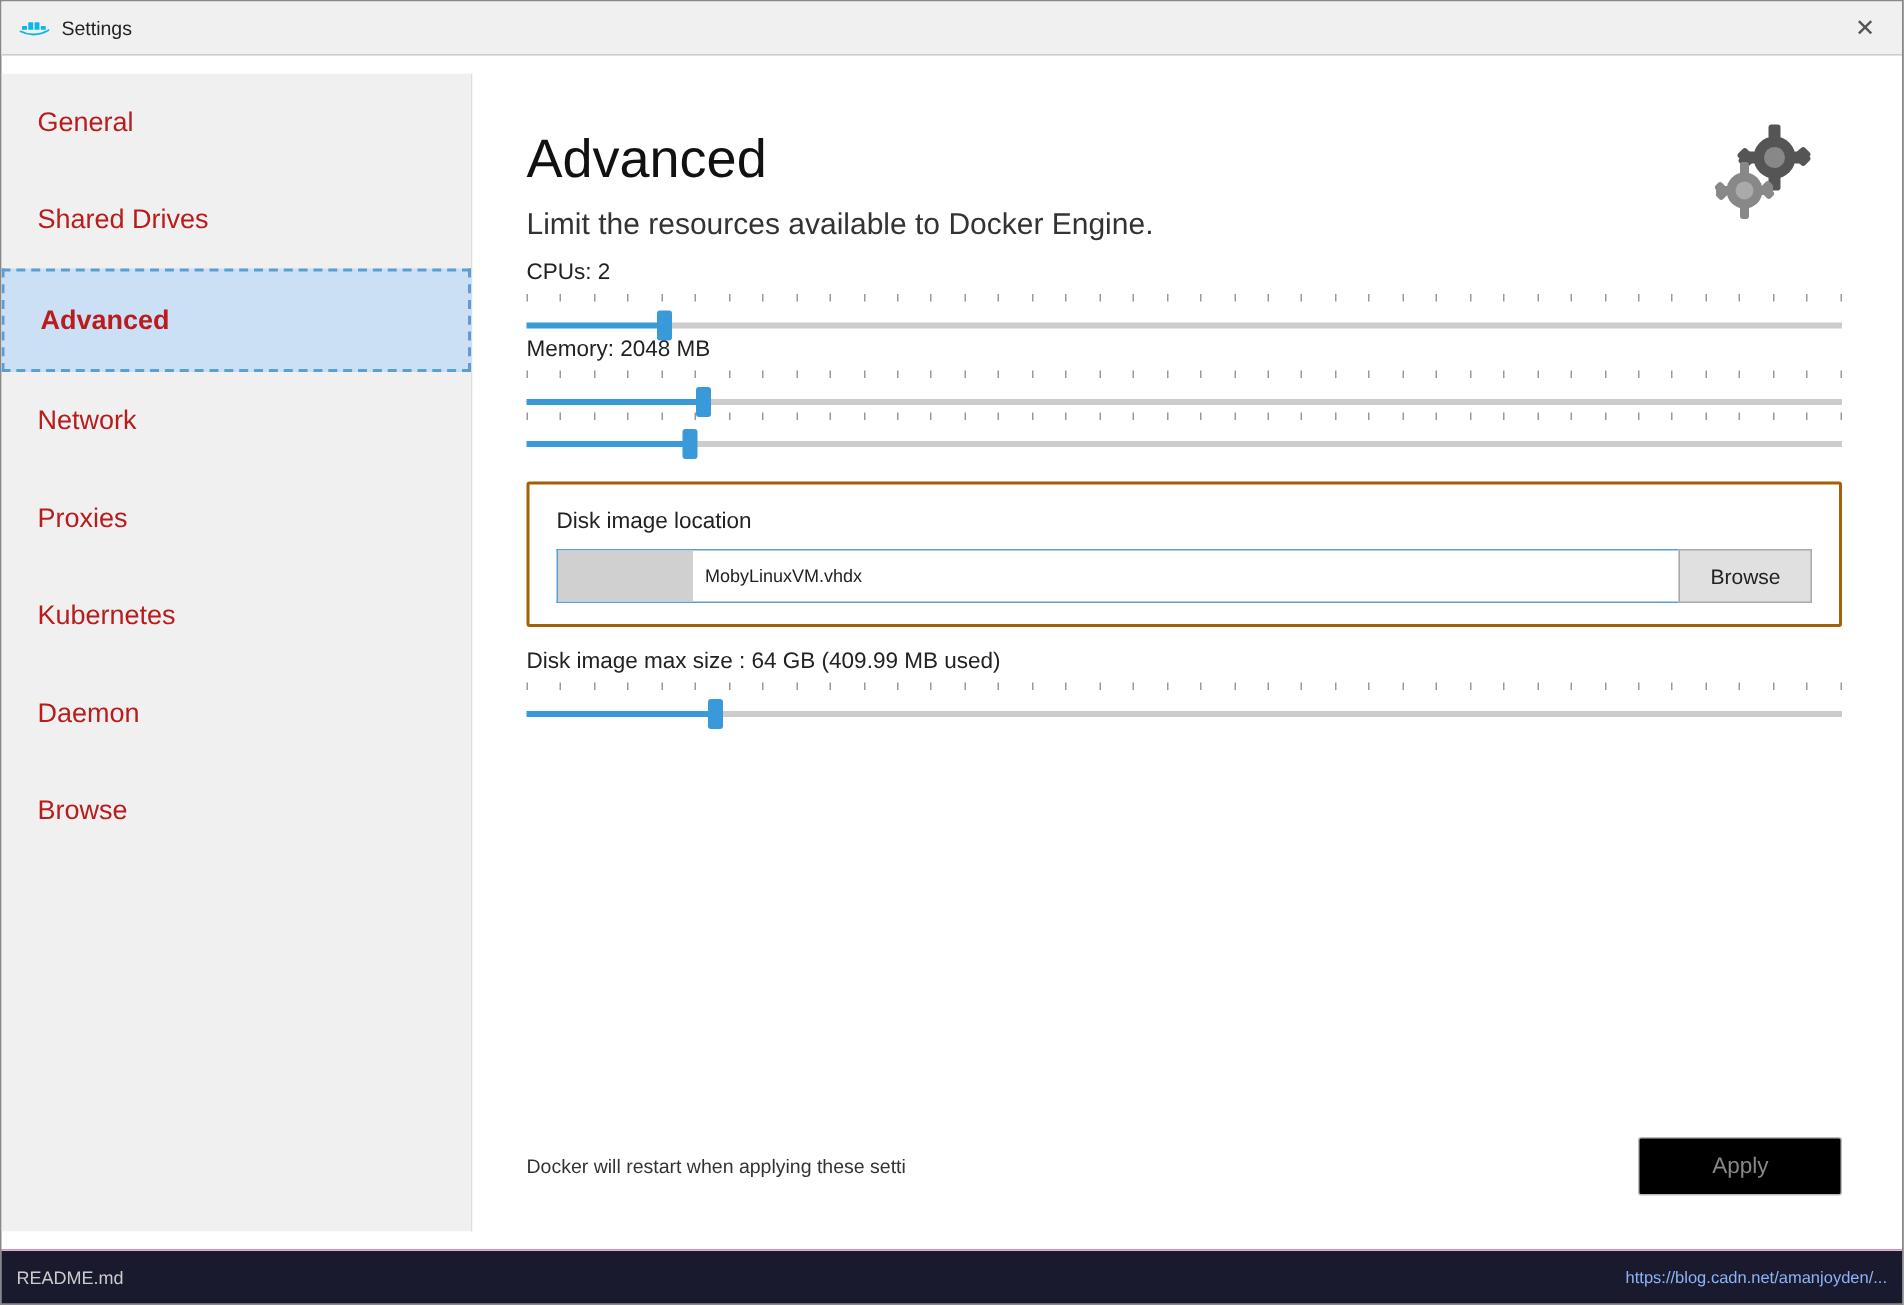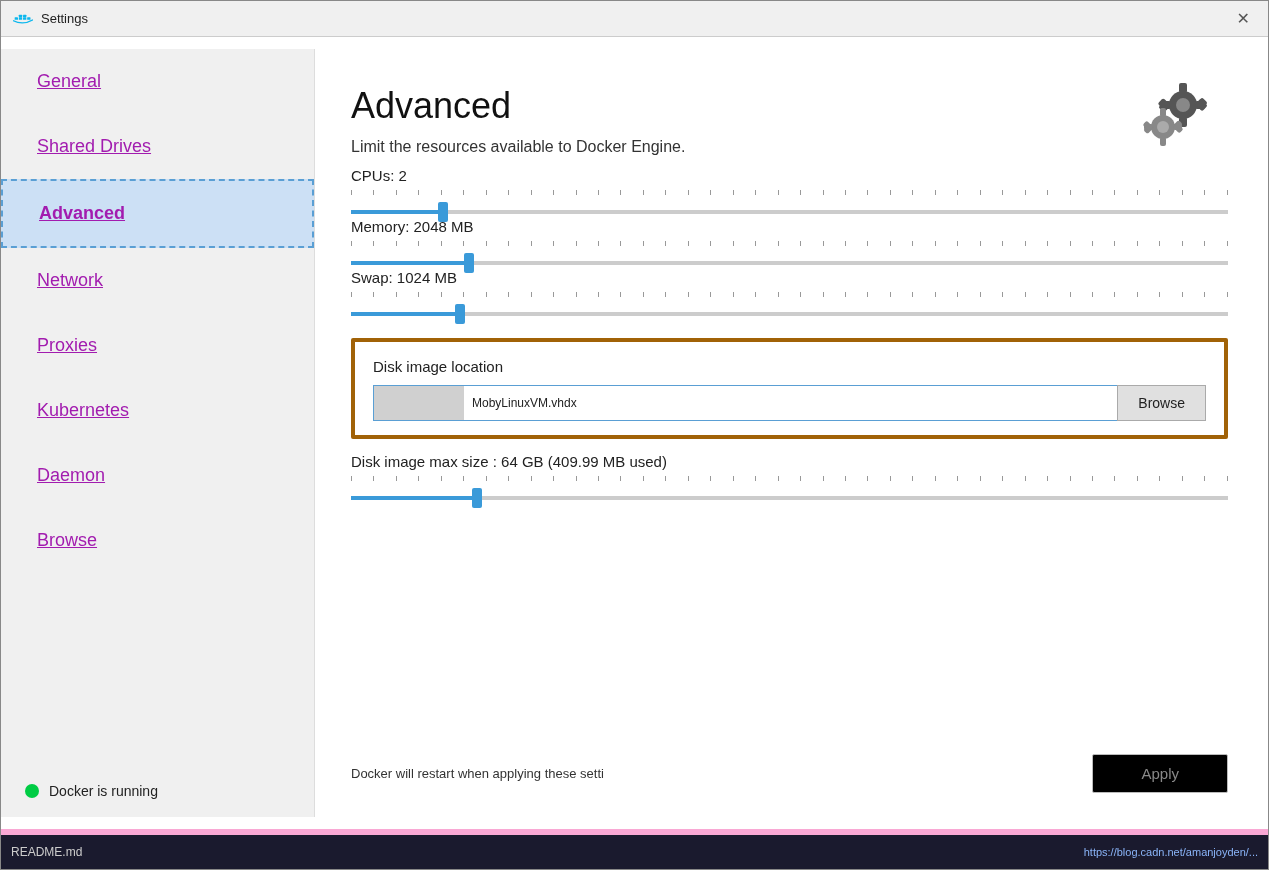--- a/index.html
+++ b/index.html
@@ -65,26 +65,25 @@
     
     .sidebar {
       width: 314px;
       background: #f0f0f0;
       flex-shrink: 0;
       display: flex;
       flex-direction: column;
       border-right: 1px solid #ddd;
     }
     .sidebar-item {
-      padding: 22px 36px;
+      padding: 22px 24px;
       font-size: 18px;
-      color: #a21caf;
+      color: #b91c1c;
       cursor: pointer;
       user-select: none;
-      text-decoration: underline;
     }
     .sidebar-item.active {
       background: #cce0f5;
       border: 2px dashed #5a9fd4;
       font-weight: 600;
     }
     .sidebar-spacer { flex: 1; }
     .sidebar-status {
       display: flex;
       align-items: center;
@@ -117,21 +116,21 @@
       align-items: flex-start;
       margin-bottom: 8px;
     }
     .panel-title {
       font-size: 36px;
       font-weight: 300;
       color: #111;
       margin-bottom: 8px;
     }
     .panel-subtitle {
-      font-size: 16px;
+      font-size: 20px;
       color: #333;
       max-width: 500px;
       line-height: 1.5;
     }
     .gear-icon {
       width: 90px;
       height: 80px;
       flex-shrink: 0;
       margin-top: -10px;
     }
@@ -167,21 +166,21 @@
       margin-bottom: 2px;
     }
     .tick {
       width: 1px;
       height: 5px;
       background: #999;
     }
 
     
     .disk-image-box {
-      border: 4px solid #a16207;
+      border: 2px solid #a16207;
       border-radius: 2px;
       padding: 16px 18px 14px 18px;
       margin-top: 18px;
     }
     .disk-image-label {
       font-size: 15px;
       color: #222;
       margin-bottom: 10px;
     }
     .disk-image-row {
@@ -245,21 +244,21 @@
       font-size: 15px;
       color: #888;
       cursor: not-allowed;
       border-radius: 2px;
     }
 
     
     .taskbar {
       height: 36px;
       background: #1a1a2e;
-      border-top: 6px solid #f9a8d4;
+      border-top: 1px solid #f9a8d4;
       display: flex;
       align-items: center;
       justify-content: space-between;
       padding: 17px 10px;
       flex-shrink: 0;
     }
     .taskbar-item {
       color: #ccc;
       font-size: 12px;
     }
@@ -312,24 +311,20 @@
       <div class="sidebar-item">
         <span>Kubernetes</span>
       </div>
       <div class="sidebar-item">
         <span>Daemon</span>
       </div>
       <div class="sidebar-item">
         <span>Browse</span>
       </div>
       <div class="sidebar-spacer"></div>
-      <div class="sidebar-status">
-        <div class="status-dot"></div>
-        <span>Docker is running</span>
-      </div>
     </div>
 
     <div class="panel">
       <div class="panel-header">
         <div>
           <div class="panel-title">Advanced</div>
           <div class="panel-subtitle">Limit the resources available to Docker Engine.</div>
         </div>
 
         <svg class="gear-icon" viewBox="0 0 90 80">
@@ -451,21 +446,20 @@
           <span class="tick"></span>
             <span class="tick"></span>
             <span class="tick"></span>
             <span class="tick"></span>
             <span class="tick"></span>
         </div>
         <input type="range" min="0" max="100" value="13" style="--fill: 13%; background: linear-gradient(to right, rgb(58, 154, 217) 13%, rgb(204, 204, 204) 13%);">
       </div>
 
       <div class="slider-section">
-        <div class="slider-label">Swap: 1024 MB</div>
         <div class="tick-row">
           <span class="tick"></span>
             <span class="tick"></span>
             <span class="tick"></span>
             <span class="tick"></span>
             <span class="tick"></span>
           <span class="tick"></span>
             <span class="tick"></span>
             <span class="tick"></span>
             <span class="tick"></span>

